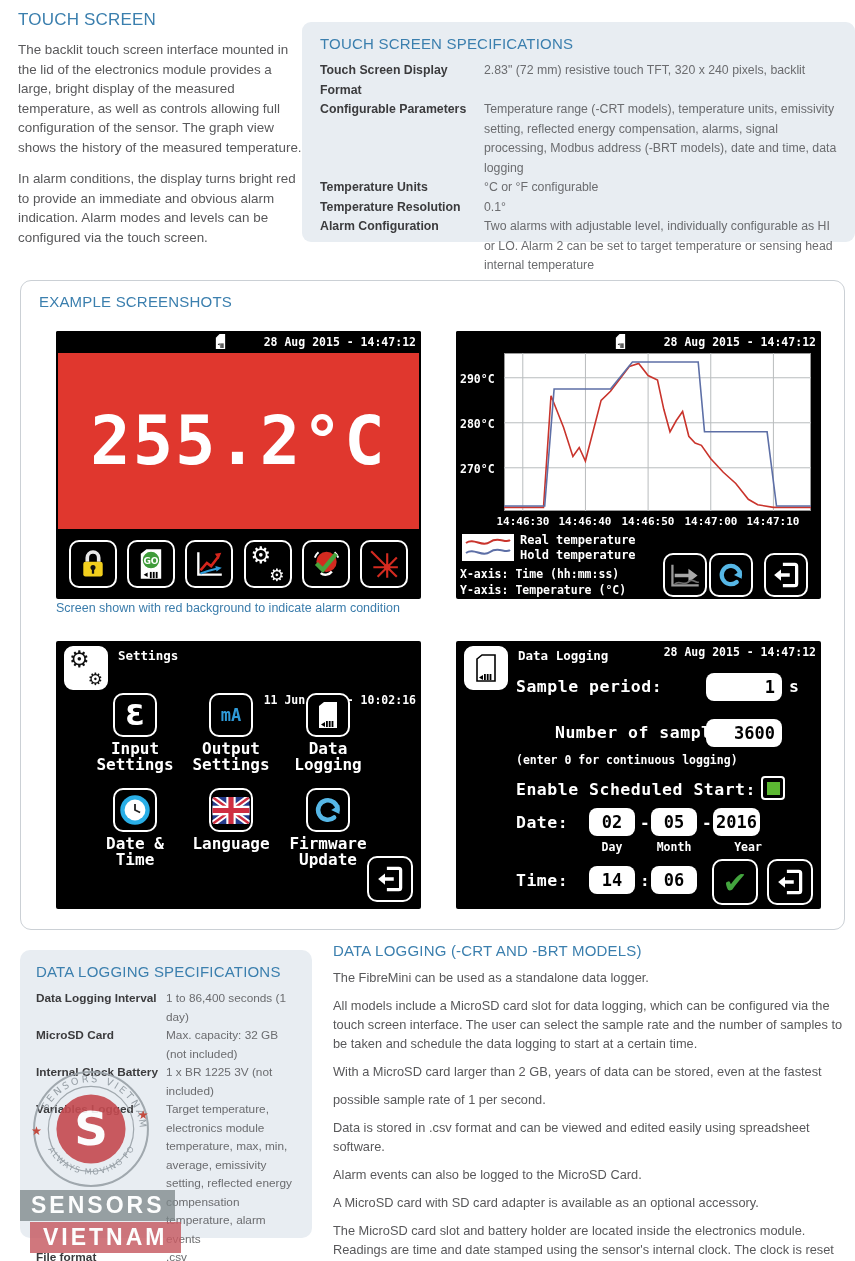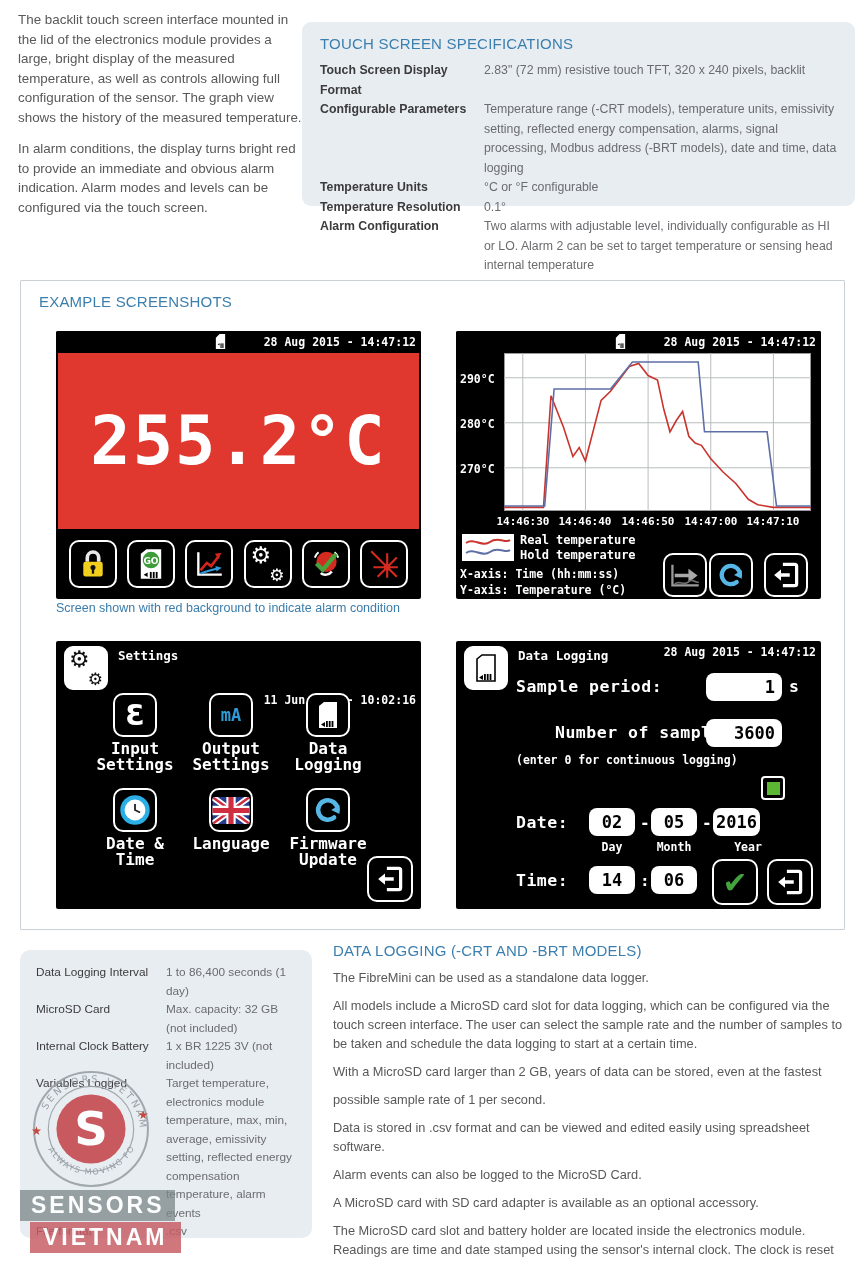--- a/index.html
+++ b/index.html
@@ -6,30 +6,30 @@
   body{
     width:855px;height:1261px;position:relative;background:#fff;
     font-family:"Liberation Sans", sans-serif;color:#58585a;overflow:hidden;
   }
   .blue-h{color:#3b7fae;font-weight:400;letter-spacing:.2px;}
   
   .intro{position:absolute;left:18px;top:10px;width:286px;}
   .intro h1{font-size:17px;margin:0 0 10px 0;}
   .intro p{font-size:13.4px;line-height:19.5px;margin:0 0 12px 0;color:#58585a;}
   
-  .spec-panel{position:absolute;left:302px;top:22px;width:553px;height:184px;
+  .spec-panel{position:absolute;left:302px;top:22px;width:553px;height:220px;
     background:#e8edf2;border-radius:9px;box-sizing:border-box;padding:13px 18px;}
   .spec-panel h2{font-size:15px;margin:0 0 9px 0;}
   .spec-grid{display:grid;grid-template-columns:160px 1fr;column-gap:4px;
     font-size:12.3px;line-height:19.5px;}
   .spec-grid .lbl{font-weight:bold;color:#3b3b3d;}
   .spec-grid .val{color:#6b6c6f;}
   
   .examples{position:absolute;left:20px;top:280px;width:825px;height:650px;
-    border:1px solid #cbd0d5;border-radius:1px;background:#fff;box-sizing:border-box;}
+    border:1px solid #cbd0d5;border-radius:11px;background:#fff;box-sizing:border-box;}
   .examples h2{position:absolute;left:18px;top:12px;font-size:15px;margin:0;}
   .caption{position:absolute;left:35px;top:320px;font-size:12.5px;color:#3a7cab;}
   
   .tft{position:absolute;width:365px;height:268px;background:#000;color:#fff;
     font-family:"DejaVu Sans Mono", monospace;overflow:hidden;border-radius:2px;}
   .s1{left:35px;top:50px;} .s2{left:435px;top:50px;}
   .s3{left:35px;top:360px;} .s4{left:435px;top:360px;}
   .topbar{position:absolute;left:0;top:0;right:0;height:22px;background:#000;}
   .topbar .date{position:absolute;right:5px;top:4px;font-size:11.5px;font-weight:bold;}
   .topbar .sd{position:absolute;left:158px;top:2px;}
@@ -83,37 +83,38 @@
   .dl-cap{position:absolute;font-size:11.5px;font-weight:bold;text-align:center;width:60px;}
   .checkbox{position:absolute;left:305px;top:135px;width:24px;height:24px;box-sizing:border-box;
     border:2px solid #fff;border-radius:4px;background:#000;display:flex;align-items:center;justify-content:center;}
   .checkbox .in{width:13px;height:13px;background:#5cb832;}
   .check-glyph{font-size:30px;font-weight:bold;color:#43a43e;font-family:"DejaVu Sans", sans-serif;}
   
   .log-spec{position:absolute;left:20px;top:950px;width:292px;height:288px;background:#e8edf2;
     border-radius:10px;box-sizing:border-box;padding:13px 16px;}
   .log-spec h2{font-size:15px;margin:0 0 9px 0;}
   .log-grid{display:grid;grid-template-columns:126px 1fr;column-gap:4px;font-size:11.8px;line-height:18.5px;}
-  .log-grid .lbl{font-weight:normal;color:#3b3b3d;}
+  .log-grid .lbl{font-weight:bold;color:#3b3b3d;}
   .log-grid .val{color:#6b6c6f;}
   .dl-text{position:absolute;left:333px;top:942px;width:521px;}
   .dl-text h2{font-size:15px;margin:0 0 9px 0;}
   .dl-text p{font-size:12.8px;line-height:19px;margin:0 0 9px 0;color:#58585a;}
   
   .watermark{position:absolute;left:18px;top:1066px;width:230px;height:195px;opacity:.9;pointer-events:none;}
   .stamp{position:absolute;left:12px;top:2px;}
   .wm-box1{position:absolute;left:2px;top:124px;background:rgba(124,135,138,.85);color:#fff;
     font-weight:bold;font-size:23px;letter-spacing:3px;padding:2px 11px;}
   .wm-box2{position:absolute;left:12px;top:156px;background:rgba(199,93,100,.93);color:#fff;
     font-weight:bold;font-size:23px;letter-spacing:3px;padding:2px 13px;}
 </style>
 </head>
 <body>
 
 <div class="intro">
+  <h1 class="blue-h">TOUCH SCREEN</h1>
   <p>The backlit touch screen interface mounted in the lid of the electronics module provides a large, bright display of the measured temperature, as well as controls allowing full configuration of the sensor. The graph view shows the history of the measured temperature.</p>
   <p>In alarm conditions, the display turns bright red to provide an immediate and obvious alarm indication. Alarm modes and levels can be configured via the touch screen.</p>
 </div>
 
 <div class="spec-panel">
   <h2 class="blue-h">TOUCH SCREEN SPECIFICATIONS</h2>
   <div class="spec-grid">
     <div class="lbl">Touch Screen Display Format</div>
     <div class="val">2.83" (72 mm) resistive touch TFT, 320 x 240 pixels, backlit</div>
     <div class="lbl">Configurable Parameters</div>
@@ -401,20 +402,21 @@
     </div>
 
     <span class="dl-label" style="left:60px;top:36px;">Sample period:</span>
     <div class="dl-field" style="left:250px;top:32px;width:76px;">1</div>
     <span class="dl-label" style="left:333px;top:36px;">s</span>
 
     <span class="dl-label" style="left:60px;top:82px;padding-left:39px;">Number of samples:</span>
     <div class="dl-field" style="left:250px;top:78px;width:76px;">3600</div>
     <span class="dl-note" style="left:60px;top:112px;">(enter 0 for continuous logging)</span>
 
+    <span class="dl-label" style="left:60px;top:139px;">Enable Scheduled Start:</span>
     <div class="checkbox">
         <div class="in"></div>
       </div>
 
     <span class="dl-label" style="left:60px;top:172px;">Date:</span>
     <div class="dl-field" style="left:133px;top:167px;width:46px;justify-content:center;">02</div>
     <span class="dl-sep" style="left:184px;top:172px;">-</span>
     <div class="dl-field" style="left:195px;top:167px;width:46px;justify-content:center;">05</div>
     <span class="dl-sep" style="left:246px;top:172px;">-</span>
     <div class="dl-field" style="left:257px;top:167px;width:47px;justify-content:center;">2016</div>
@@ -434,20 +436,21 @@
       <svg width="30" height="30" viewBox="0 0 24 24">
           <path d="M9.5 3.5 H19 a1.5 1.5 0 0 1 1.5 1.5 V19 a1.5 1.5 0 0 1 -1.5 1.5 H9.5" fill="none" stroke="#fff" stroke-width="2.6"></path>
           <rect x="6" y="10.6" width="9" height="2.8" fill="#fff"></rect>
           <path d="M8 7.5 L2.5 12 L8 16.5 Z" fill="#fff"></path>
         </svg>
     </div>
   </div>
 </div>
 
 <div class="log-spec">
+  <h2 class="blue-h">DATA LOGGING SPECIFICATIONS</h2>
   <div class="log-grid">
     <div class="lbl">Data Logging Interval</div>
     <div class="val">1 to 86,400 seconds (1 day)</div>
     <div class="lbl">MicroSD Card</div>
     <div class="val">Max. capacity: 32 GB (not included)</div>
     <div class="lbl">Internal Clock Battery</div>
     <div class="val">1 x BR 1225 3V (not included)</div>
     <div class="lbl">Variables Logged</div>
     <div class="val">Target temperature, electronics module temperature, max, min, average, emissivity setting, reflected energy compensation temperature, alarm events</div>
     <div class="lbl">File format</div>

